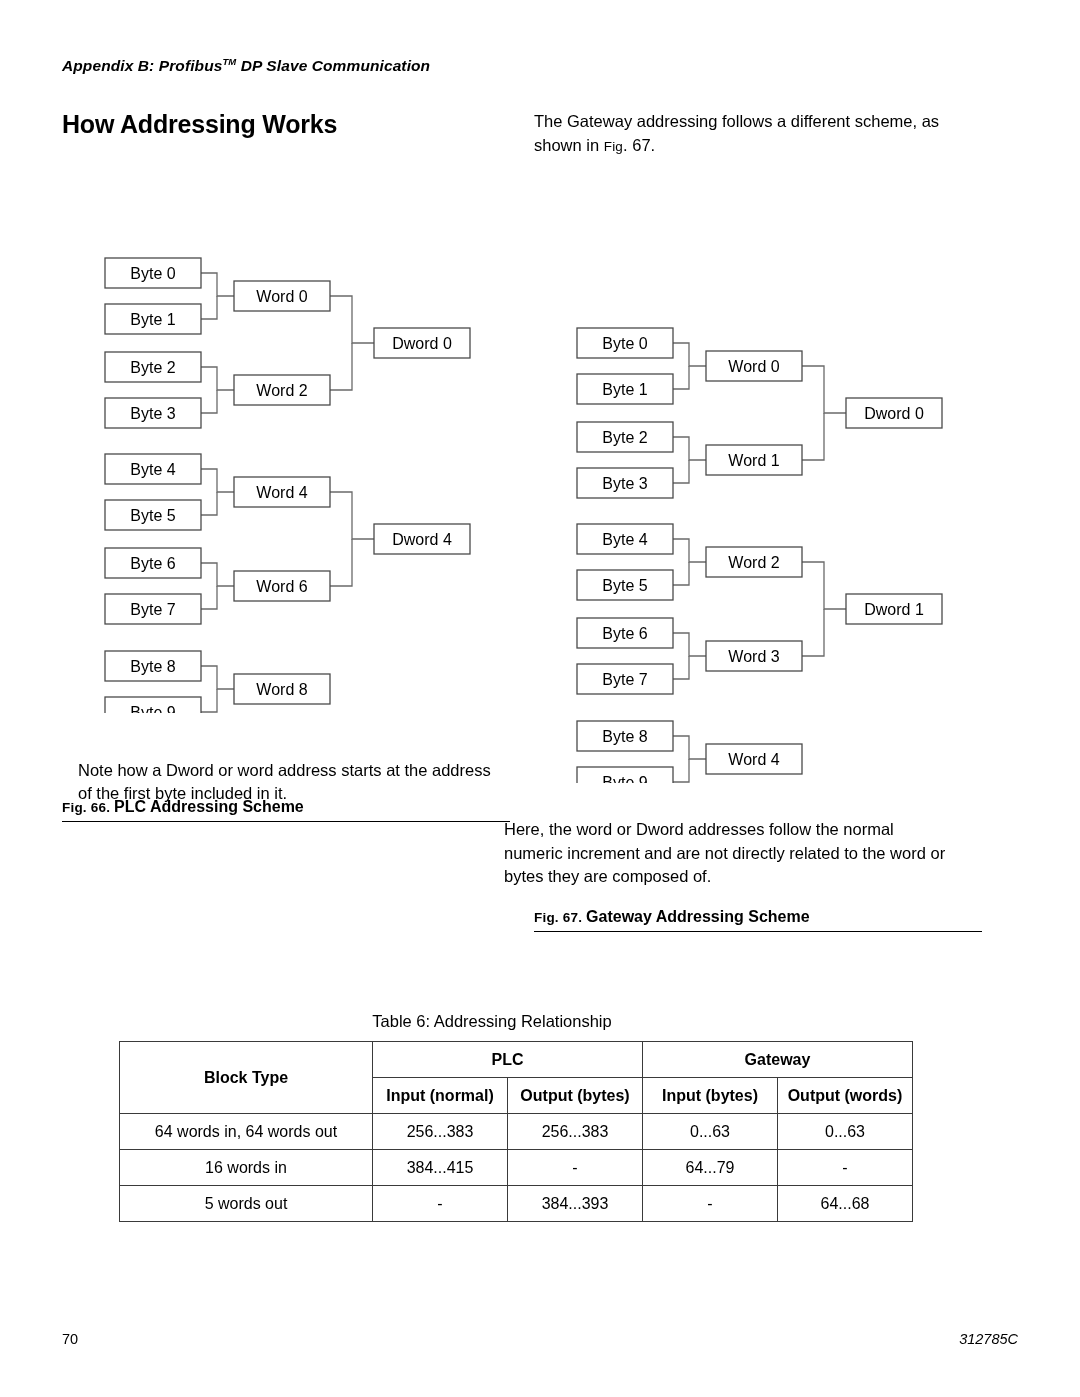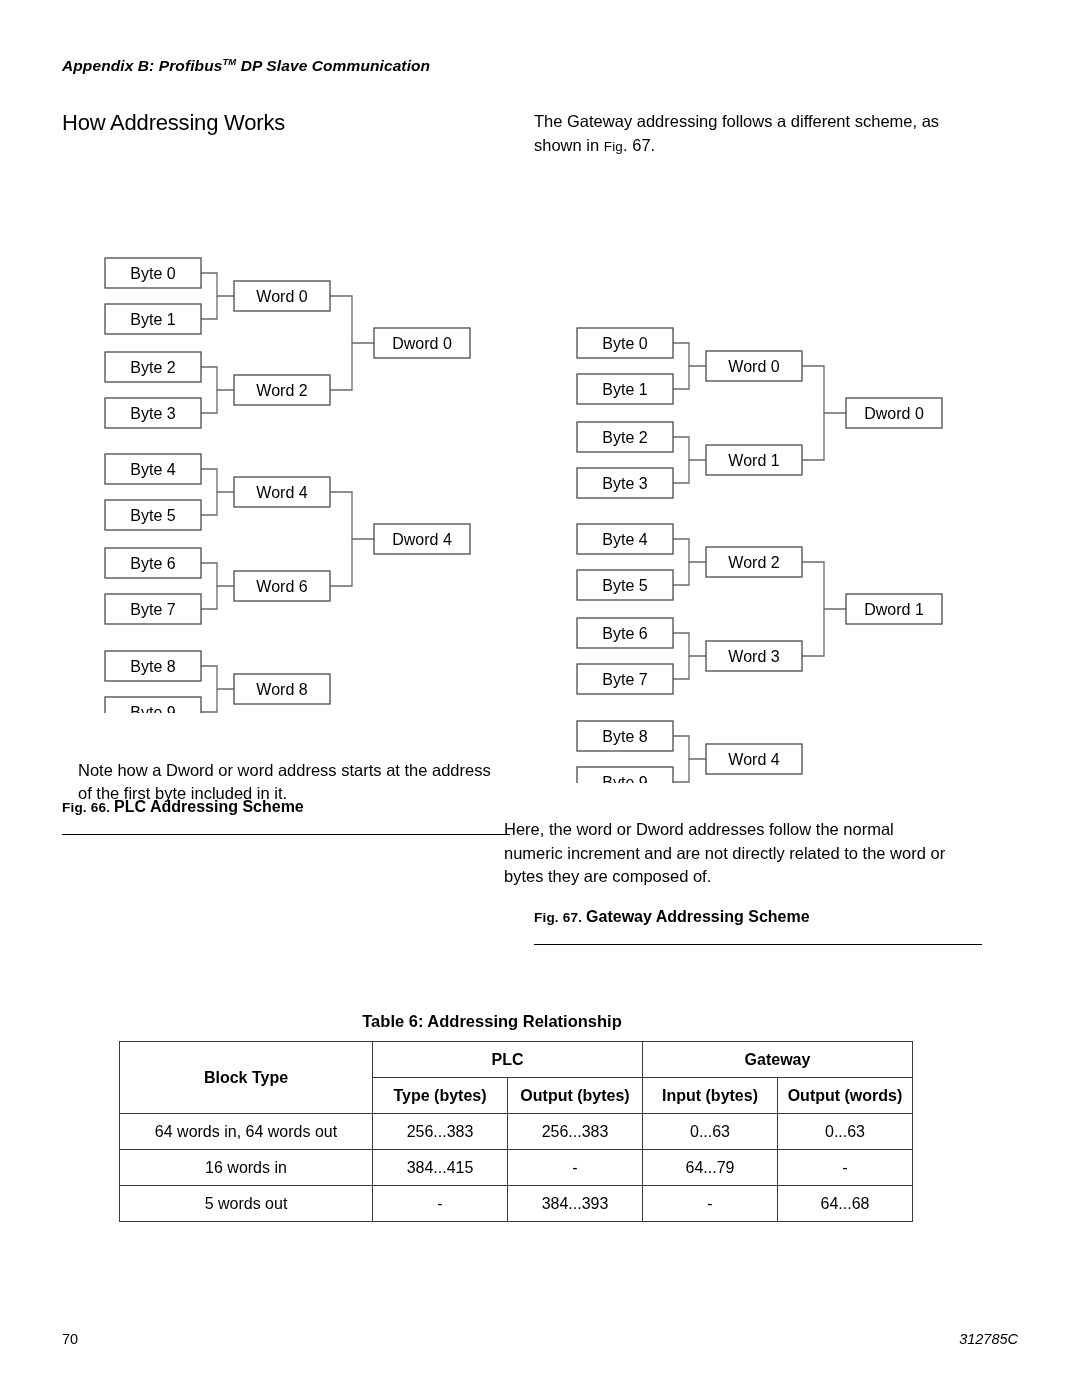--- a/index.html
+++ b/index.html
@@ -41,22 +41,22 @@
     width: 448px;
   }
   .col-right {
     position: absolute;
     left: 534px;
     top: 110px;
     width: 448px;
   }
 
   h1.section-title {
-    font-size: 22px;
-    font-weight: normal;
+    font-size: 25px;
+    font-weight: bold;
     margin: 0 0 16px 0;
     letter-spacing: -0.2px;
   }
 
   p.body-text {
     font-size: 16.5px;
     line-height: 23.5px;
     margin: 0 0 20px 0;
   }
   p.body-text:last-child { margin-bottom: 0; }
@@ -79,40 +79,40 @@
     top: 742px;
     width: 430px;
     font-size: 16.5px;
     line-height: 23.5px;
   }
 
   .fig-caption {
     position: absolute;
     font-size: 16px;
     font-weight: bold;
-    padding-bottom: 18px;
+    padding-bottom: 5px;
     border-bottom: 1.6px solid #000;
     box-sizing: border-box;
   }
   #caption-fig66 { left: 62px;  top: 798px; width: 448px; }
   #caption-fig67 { left: 534px; top: 908px; width: 448px; }
   .fig-caption .fig-label {
     font-size: 13.5px;
     letter-spacing: 0.2px;
   }
 
   
   .table-title {
     position: absolute;
     left: 0;
     top: 1012px;
     width: 984px;
     text-align: center;
     font-size: 16.5px;
-    font-weight: bold;
+    font-weight: normal;
   }
   table.addr-table {
     position: absolute;
     left: 119px;
     top: 1041px;
     width: 793px;
     border-collapse: collapse;
     table-layout: fixed;
   }
   table.addr-table td, table.addr-table th {
@@ -388,21 +388,21 @@
       <col class="col-data">
       <col class="col-data">
   </colgroup>
   <thead>
     <tr>
       <th class="blocktype-head" rowspan="2">Block Type</th>
       <th colspan="2">PLC</th>
       <th colspan="2">Gateway</th>
     </tr>
     <tr>
-      <th>Type (bytes)</th>
+      <th>Input (normal)</th>
       <th>Output (bytes)</th>
       <th>Input (bytes)</th>
       <th>Output (words)</th>
     </tr>
   </thead>
   <tbody>
     <tr>
       <td>64 words in, 64 words out</td>
       <td>256...383</td>
       <td>256...383</td>

